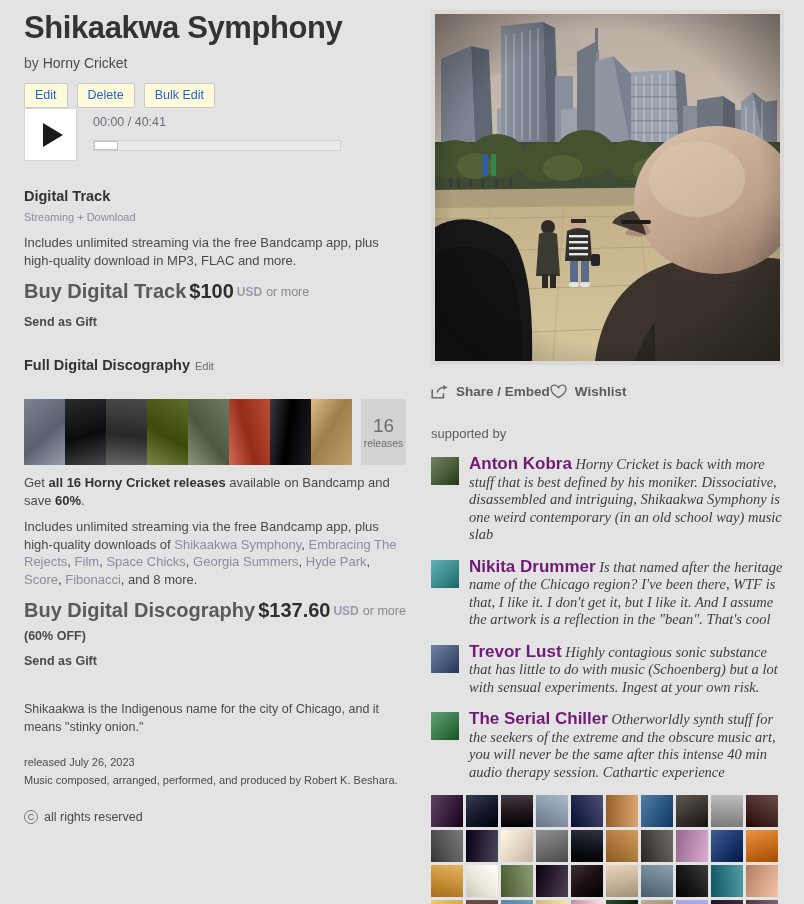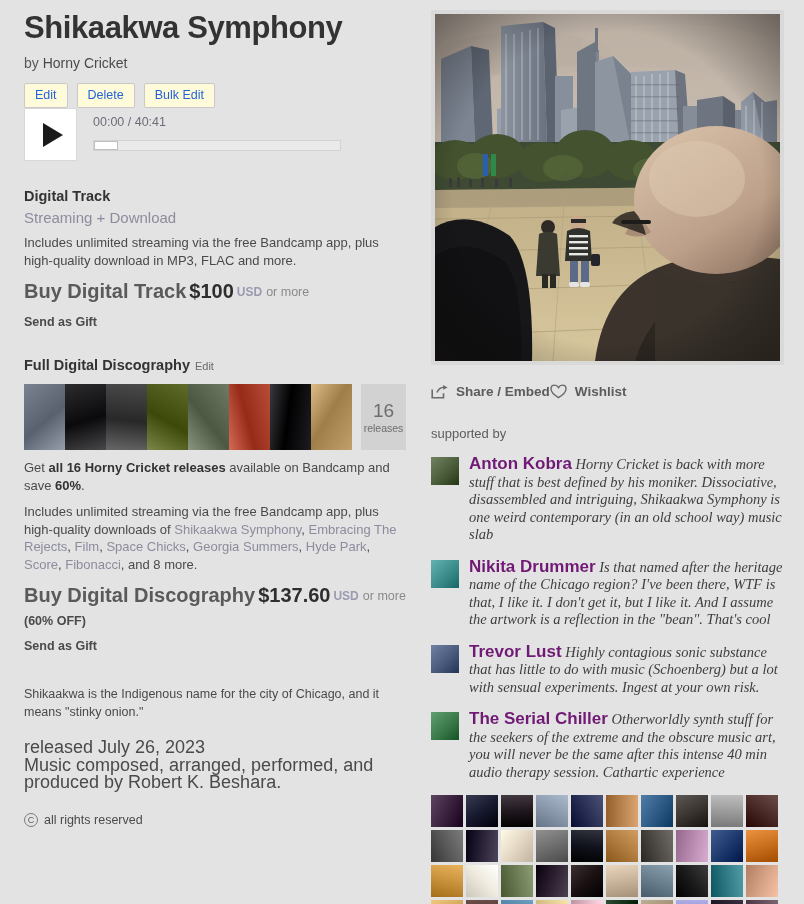--- a/index.html
+++ b/index.html
@@ -130,21 +130,21 @@
   }
   .buy-heading .edit-link {
     font-size: 11px;
     font-weight: normal;
     color: #6a6a6a;
     margin-left: 5px;
     text-decoration: none;
     cursor: pointer;
   }
   .buy-sub {
-    font-size: 15px;
+    font-size: 11px;
     color: #8c8c9e;
     line-height: 17px;
     margin-top: 4px;
     cursor: pointer;
   }
   .buy-desc {
     font-size: 13px;
     line-height: 17.5px;
     color: #4a4a4a;
     margin-top: 8px;
@@ -186,21 +186,21 @@
     margin-top: 9px;
     font-size: 12.5px;
     font-weight: bold;
     color: #4a4a4a;
     line-height: 16px;
     cursor: pointer;
   }
 
   
   .disco-strip {
-    margin-top: 9px;
+    margin-top: 24px;
     display: flex;
     align-items: stretch;
     height: 66px;
   }
   .disco-thumbs {
     display: flex;
     height: 66px;
   }
   .disco-thumb {
     width: 41px;
@@ -252,21 +252,21 @@
   
   .about {
     margin-top: 32px;
     font-size: 12.5px;
     line-height: 17.5px;
     color: #4a4a4a;
   }
   .about p { margin: 0 0 14px 0; }
   .credits {
     margin-top: 18px;
-    font-size: 18px;
+    font-size: 11px;
     line-height: 17.5px;
     color: #4a4a4a;
   }
   .rights {
     margin-top: 20px;
     font-size: 12.5px;
     color: #4a4a4a;
     line-height: 16px;
     display: flex;
     align-items: center;

